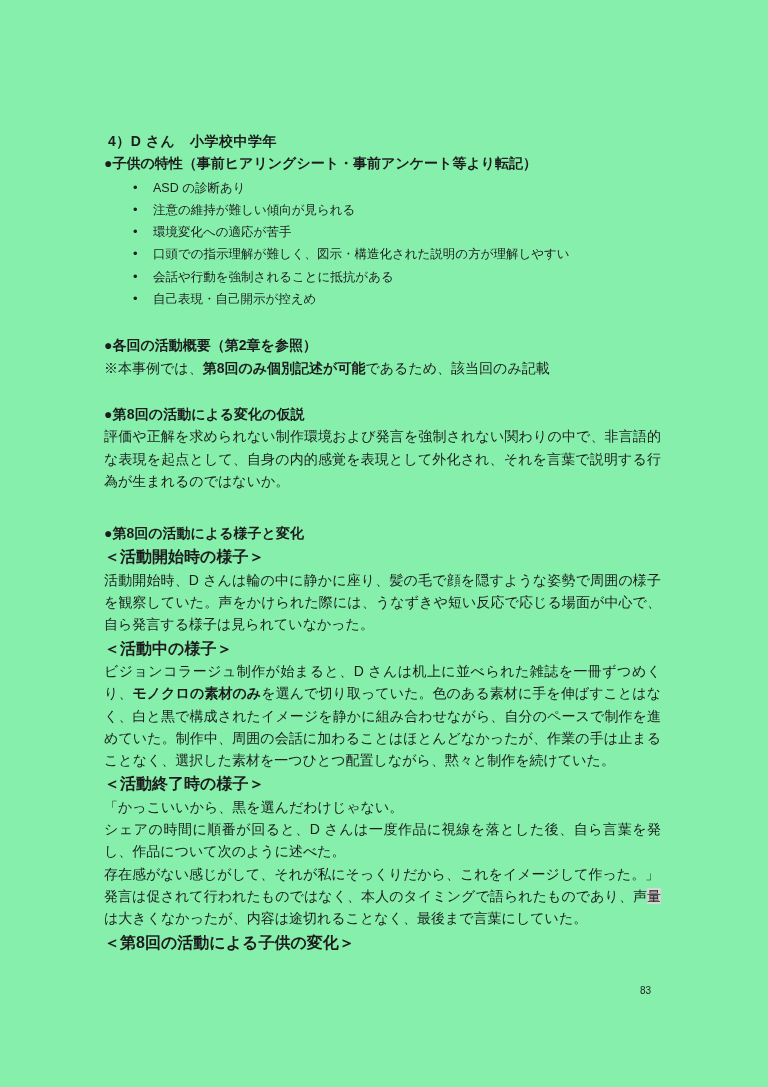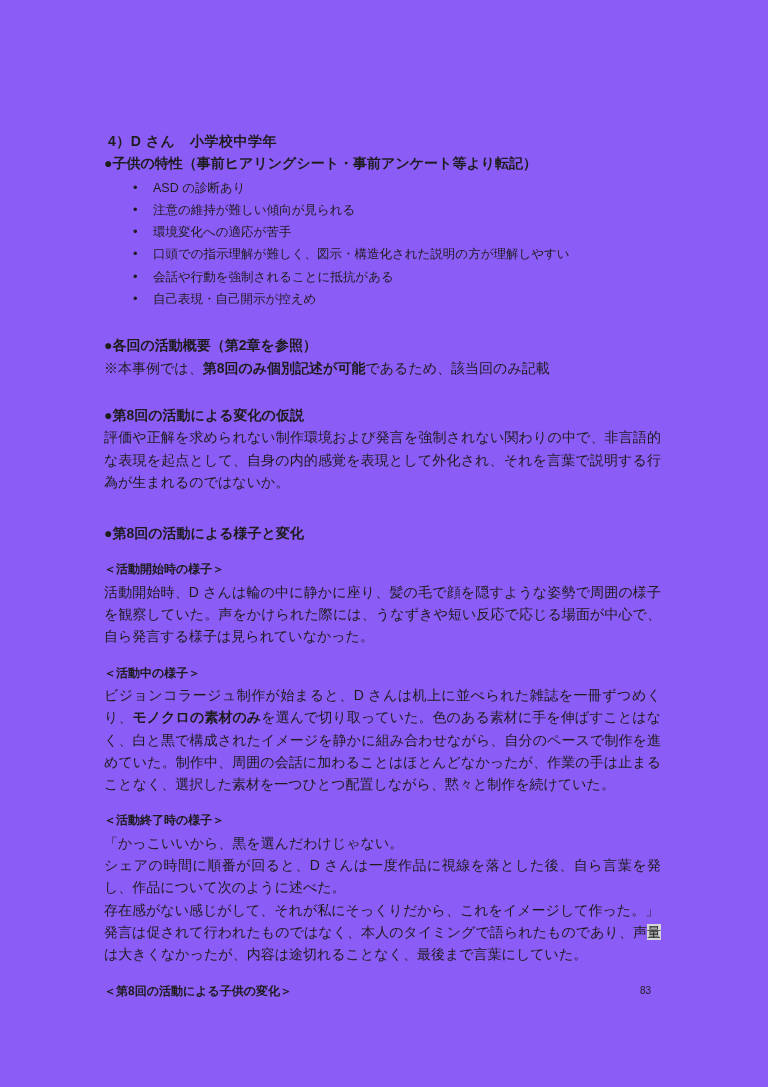--- a/index.html
+++ b/index.html
@@ -4,21 +4,21 @@
 <style>
   html, body { margin: 0; padding: 0; }
   body {
     font-family: "Liberation Sans", sans-serif;
     background: #ffffff;
   }
   .page {
     position: relative;
     width: 768px;
     height: 1087px;
-    background: #8b5cf6;
+    background: #86efac;
     color: #1d1d1d;
     overflow: hidden;
   }
   .content {
     position: absolute;
     left: 104px;
     top: 130px;
     width: 557px;
   }
   .doc-title {
@@ -27,24 +27,24 @@
     line-height: 22.3px;
     padding-left: 4px;
     letter-spacing: 0.5px;
   }
   .sec-heading {
     font-size: 14px;
     font-weight: bold;
     line-height: 22.3px;
   }
   .sub-heading {
-    font-size: 12px;
+    font-size: 16px;
     font-weight: bold;
     line-height: 22.3px;
-    margin-top: 14px;
+    margin-top: 2px;
   }
   .body-text {
     font-size: 14px;
     line-height: 22.3px;
     text-align: justify;
     text-justify: inter-ideograph;
   }
   .bullet-list {
     margin: 2px 0 0 0;
     padding: 0 0 0 49px;
@@ -56,21 +56,21 @@
     line-height: 22.3px;
   }
   .bullet-list li::before {
     content: "\2022";
     position: absolute;
     left: -20px;
     top: 0;
     font-size: 13px;
   }
   .gap-lg { margin-top: 24px; }
-  .gap-md { margin-top: 25px; }
+  .gap-md { margin-top: 25px; font-family: Liberation Mono, monospace; }
   .gap-xl { margin-top: 29px; }
   .run-bold { font-weight: bold; }
   .run-highlight { background: #d6d6d6; }
   .page-number {
     position: absolute;
     left: 640px;
     top: 983px;
     font-size: 10px;
     line-height: 15px;
     color: #1d1d1d;

